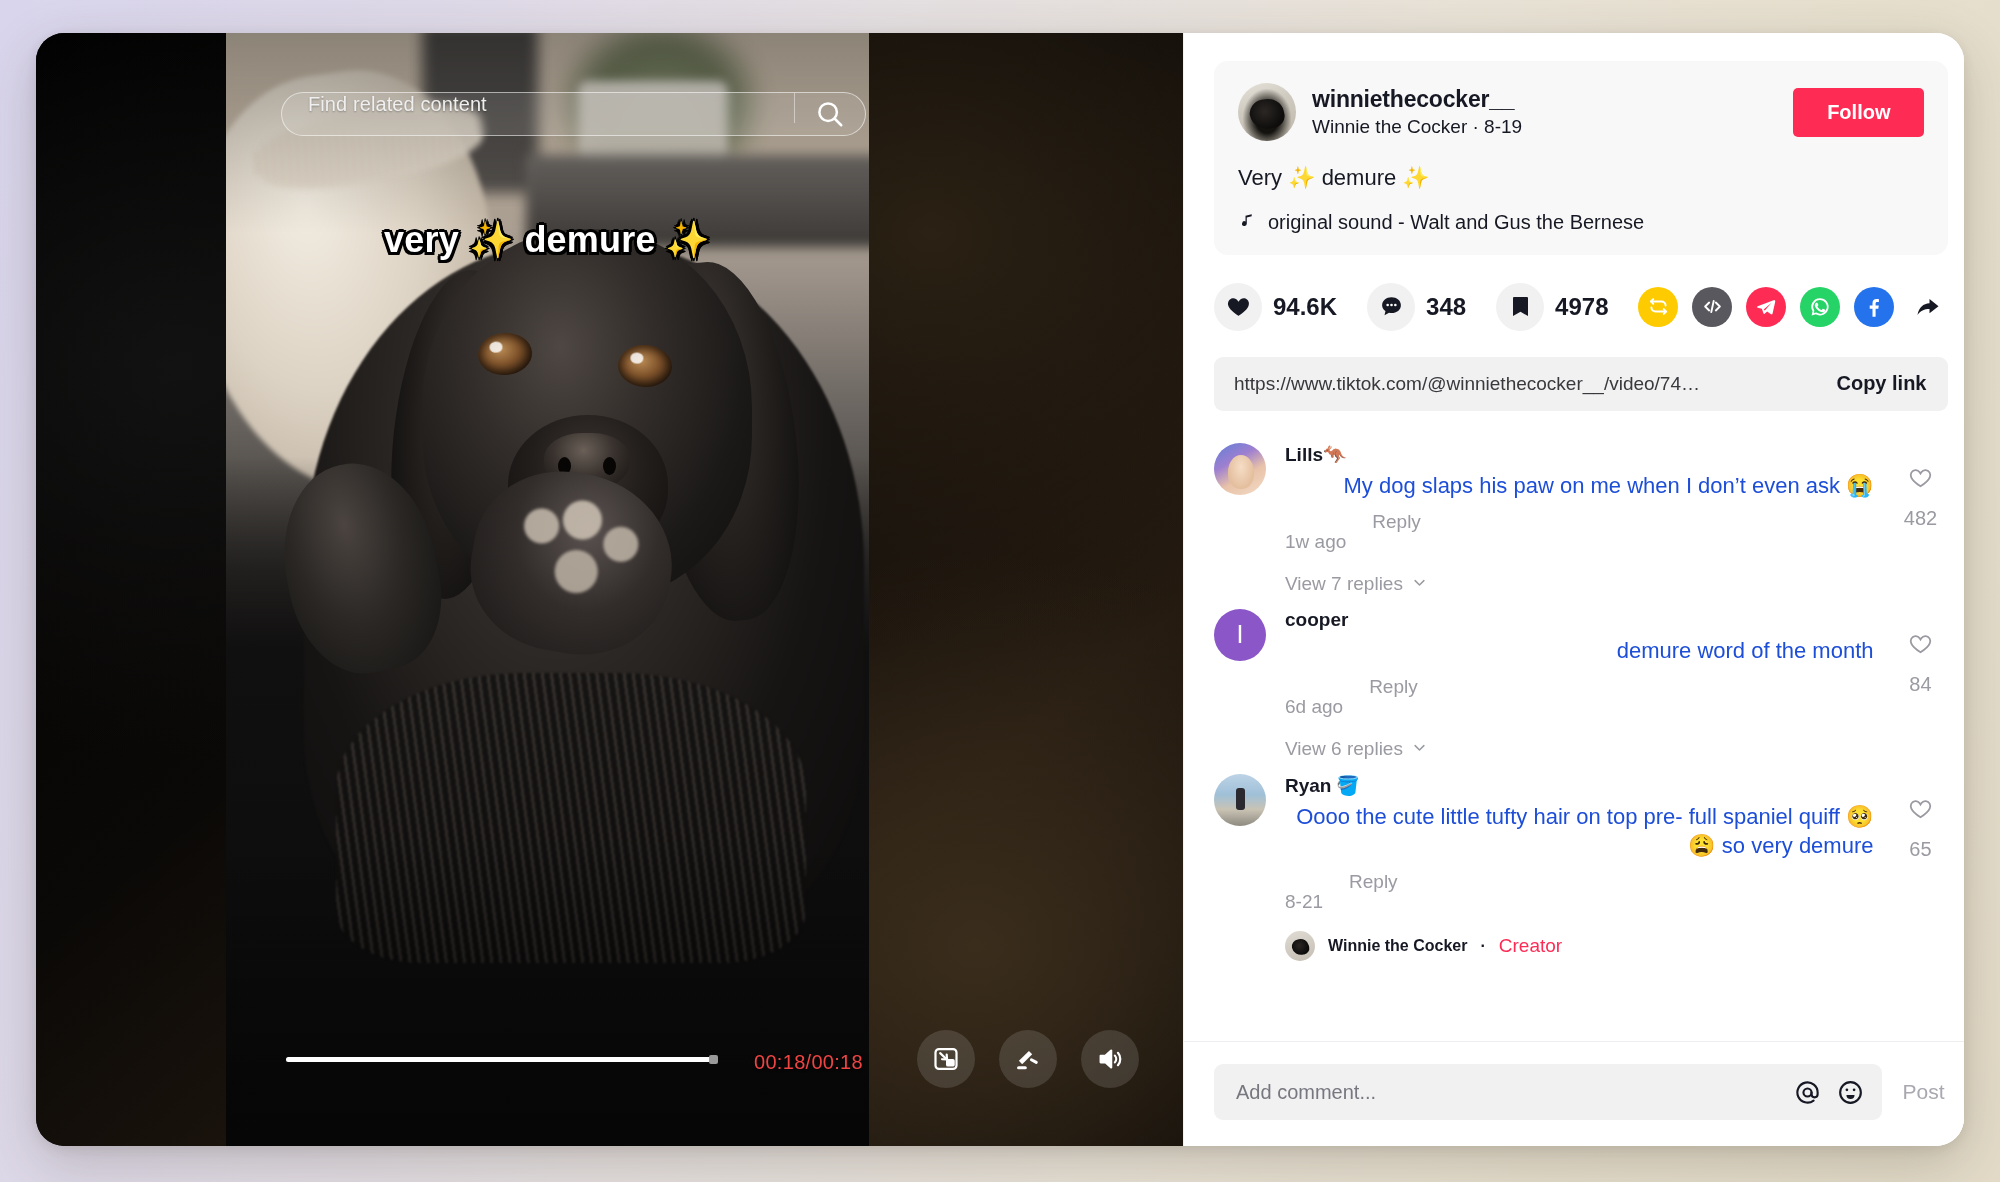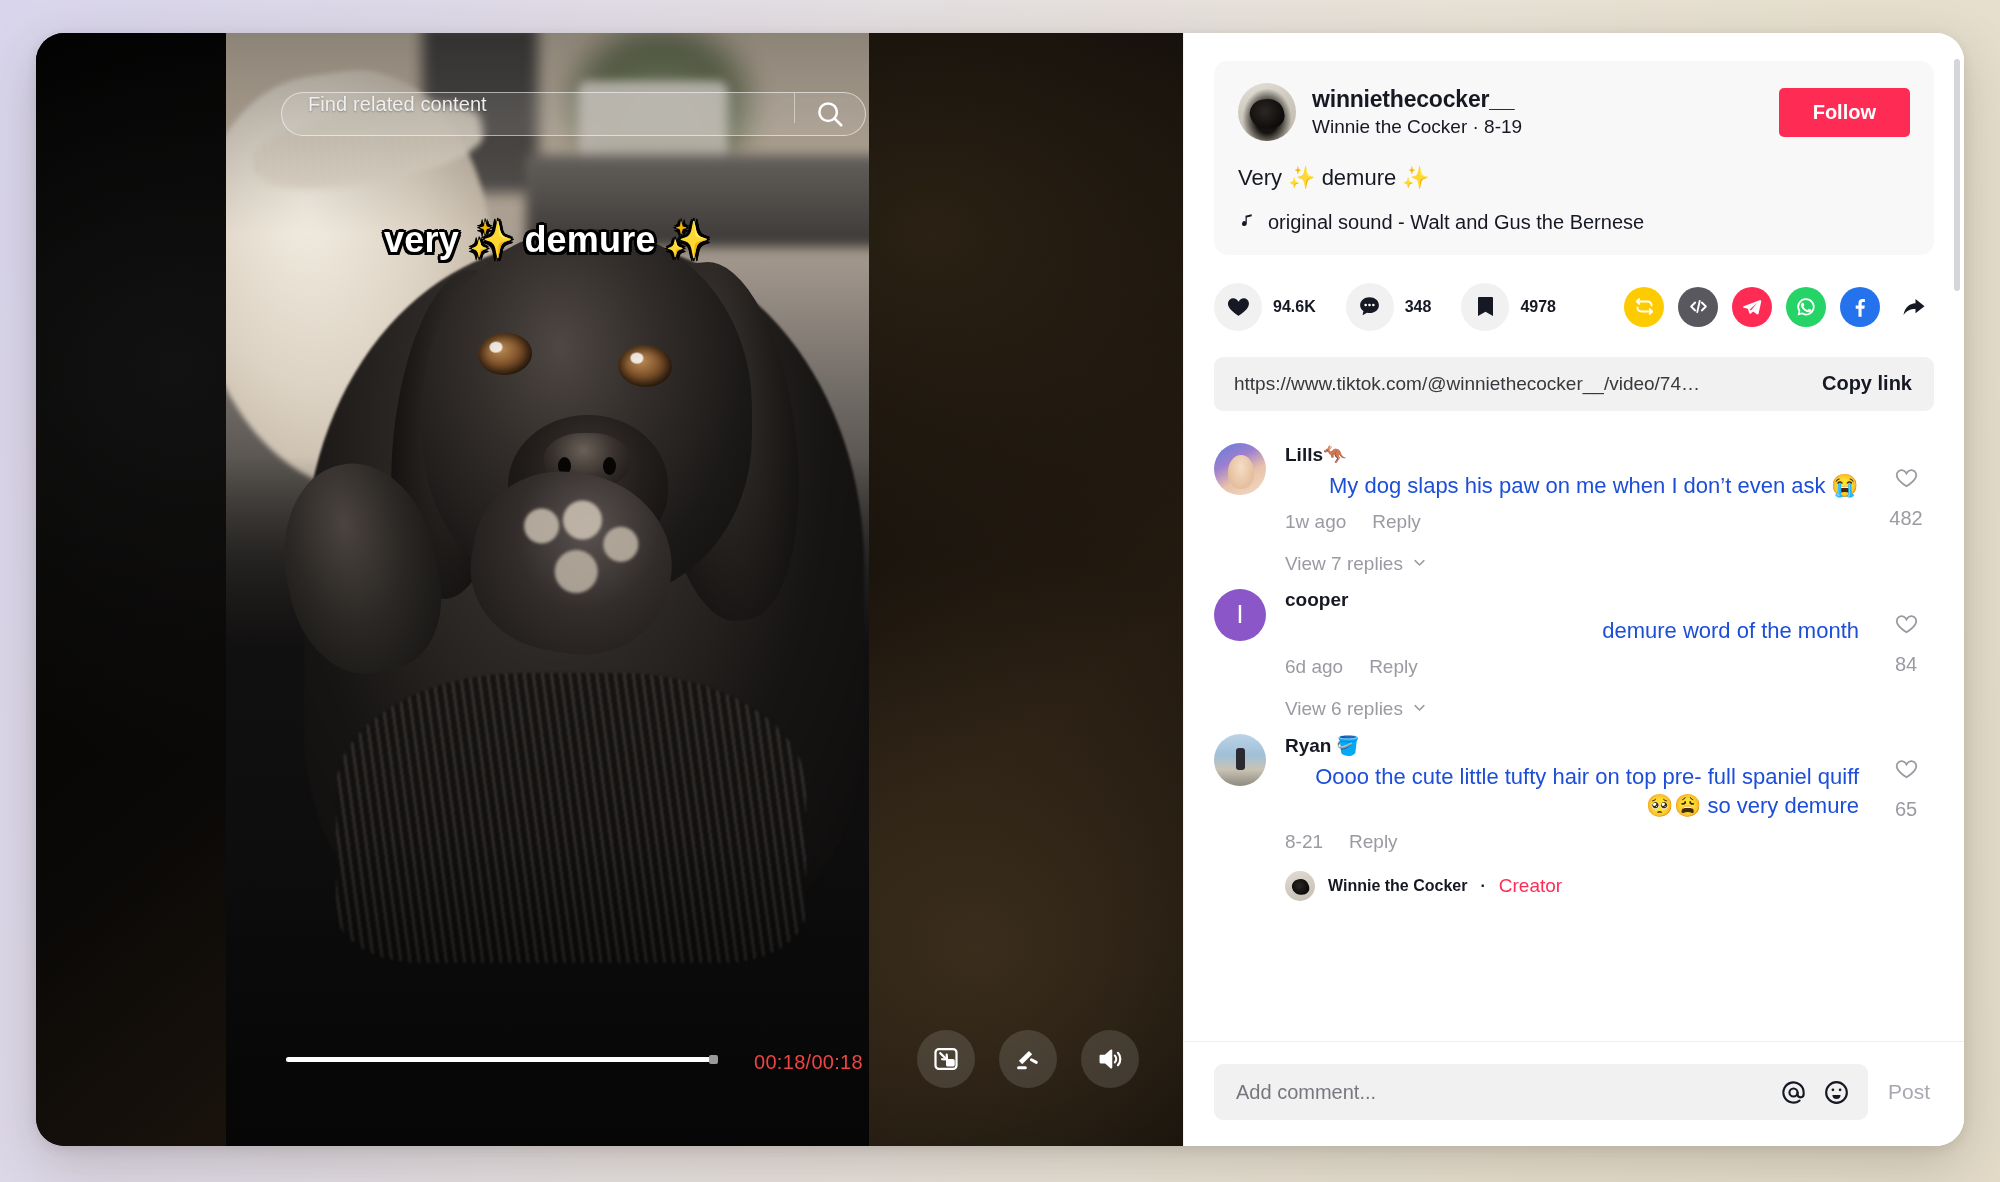--- a/index.html
+++ b/index.html
@@ -288,21 +288,21 @@
   
   #engagement-row {
     display: flex; align-items: center; gap: 0;
     margin: 28px 30px 0 30px;
   }
   .stat { display: flex; align-items: center; gap: 11px; margin-right: 30px; cursor: pointer; }
   .stat .bubble {
     width: 48px; height: 48px; border-radius: 50%;
     background: #f1f1f2; display: flex; align-items: center; justify-content: center;
   }
-  .stat .cnt { font-size: 16px; font-weight: 700; color: #161823; }
+  .stat .cnt { font-size: 24px; font-weight: 700; color: #161823; }
 
   #share-icons { display: flex; align-items: center; gap: 14px; margin-left: auto; }
   .share-chip {
     width: 40px; height: 40px; border-radius: 50%;
     display: flex; align-items: center; justify-content: center; cursor: pointer;
   }
   .sc-repost   { background: #fdcb00; }
   .sc-embed    { background: #58585e; }
   .sc-telegram { background: #fe2c55; }
   .sc-whatsapp { background: #25d366; }
@@ -362,21 +362,21 @@
   }
   .av-ryan::after {
     content:""; position:absolute; left: 22px; top: 14px; width: 9px; height: 22px;
     background: #2a2a30; border-radius: 3px;
   }
   .c-body { flex: 1; min-width: 0; }
   .c-name { font-size: 19px; font-weight: 700; color: #161823; }
   .c-text { font-size: 22px; color: #1d4ed8; line-height: 1.32; margin-top: 5px; text-align: right; }
   .c-meta { display: flex; gap: 26px; margin-top: 11px; font-size: 19px; color: #9a9aa2; }
   .c-meta span { cursor: pointer; }
-  .c-meta .c-time { cursor: default; }
+  .c-meta .c-time { cursor: default; margin-top: 20px; }
   .c-replies { display: flex; align-items: center; gap: 9px; margin: 20px 0 0 71px;
                font-size: 19px; color: #9a9aa2; cursor: pointer; }
   .c-like { flex: 0 0 auto; width: 56px; display: flex; flex-direction: column;
             align-items: center; gap: 13px; padding-top: 22px; cursor: pointer; }
   .c-like .lc { font-size: 20px; color: #9a9aa2; }
   .creator-reply { display: flex; align-items: center; gap: 13px; margin: 18px 0 0 71px; }
   .cr-avatar { width: 30px; height: 30px; border-radius: 50%; flex: 0 0 30px;
                background: linear-gradient(160deg, #e0dcd4 0%, #c4bdb2 100%); position: relative; overflow: hidden; }
   .cr-avatar::after { content:""; position:absolute; left: 7px; top: 8px; width: 17px; height: 16px;
                background: radial-gradient(ellipse at 45% 40%, #2a2623 0%, #0d0c0b 70%);

